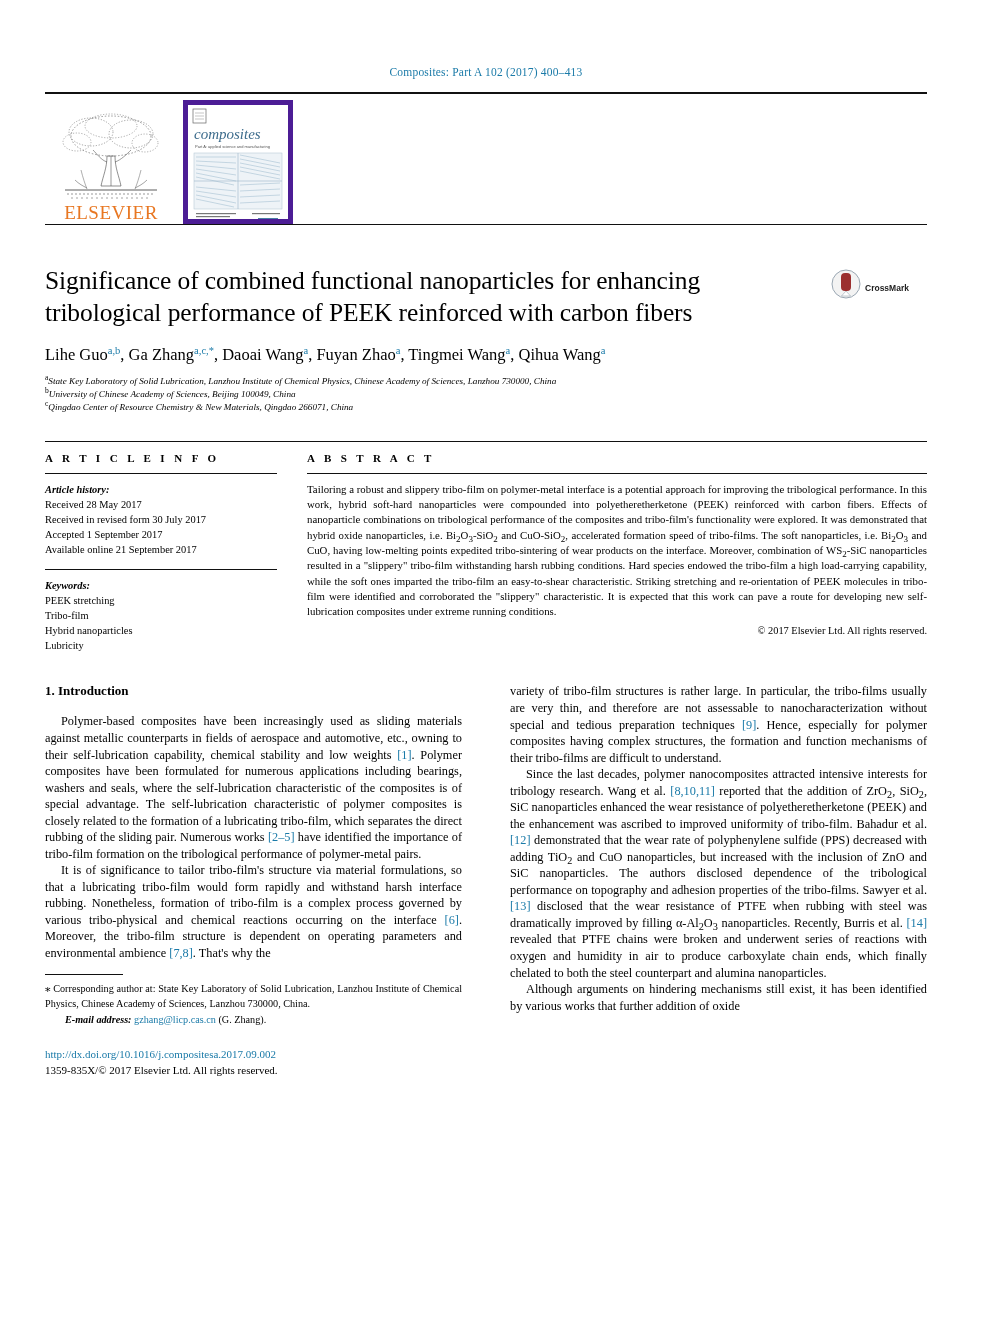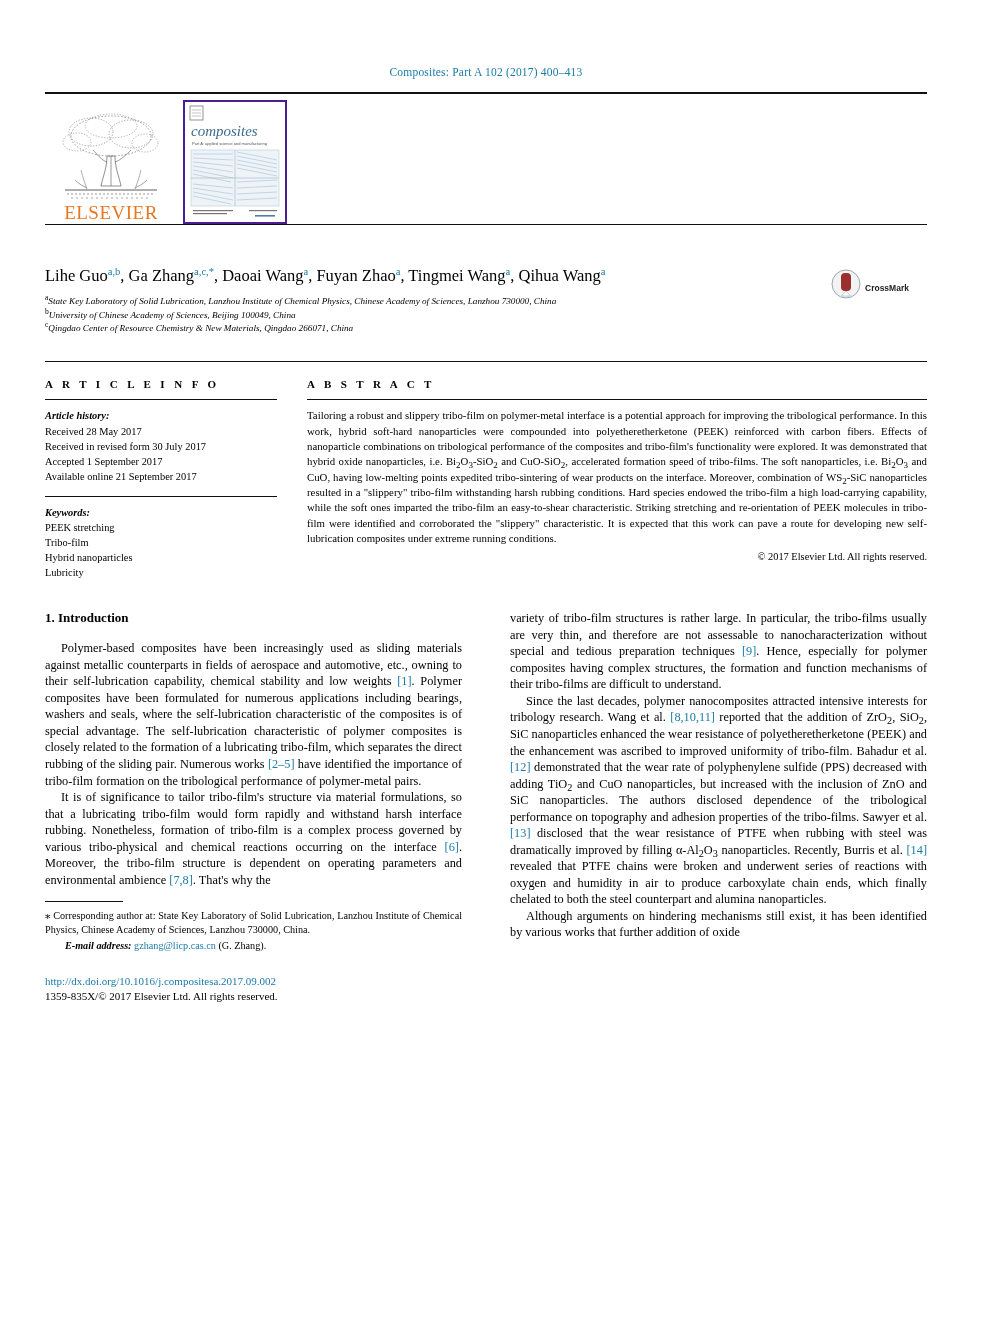--- a/index.html
+++ b/index.html
@@ -84,21 +84,21 @@
   }
   .homepage-line {
     font-size: 12px;
     font-family: "Liberation Sans", sans-serif;
     color: #222;
     letter-spacing: 1.1px;
   }
   .cover-thumb {
     flex: 0 0 100px;
     width: 100px;
-    border: 2px solid #4c1d95;
+    border: 5px solid #4c1d95;
     background: #fdfdfd;
     position: relative;
     overflow: hidden;
   }
 
   
   .rule-thin { border-top: 1px solid #111; margin-top: 0px; }
   .titleblock {
     position: relative;
     margin-top: 40px;
@@ -141,21 +141,21 @@
     line-height: 1.45;
     font-family: "Liberation Serif", serif;
   }
   .affils sup { font-style: normal; font-size: 7.5px; }
   .affils div { white-space: nowrap; }
 
   
   .infoabs {
     margin-top: 26px;
     border-top: 1px solid #111;
-    padding-top: 16px;
+    padding-top: 10px;
     display: flex;
     gap: 30px;
   }
   .col-info { flex: 0 0 232px; width: 232px; }
   .col-abs  { flex: 1 1 auto; }
 
   .sechead {
     font-family: "Liberation Serif", serif;
     font-size: 11px;
     font-weight: bold;
@@ -304,20 +304,21 @@
   <div class="titleblock">
     <div class="crossmark">
       <svg width="30" height="30" viewBox="0 0 30 30">
         <circle cx="15" cy="15" r="14" fill="#f3f3f3" stroke="#9aa7b3" stroke-width="1"></circle>
         <rect x="10" y="4" width="10" height="18" rx="4" fill="#9b2f2f"></rect>
         <path d="M15 22 L19.5 27 L10.5 27 Z" fill="#ffffff" stroke="#9aa7b3" stroke-width="0.6"></path>
       </svg>
       <span class="crossmark-text">CrossMark</span>
     </div>
 
+    <h1 class="title">Significance of combined functional nanoparticles for enhancing tribological performance of PEEK reinforced with carbon fibers</h1>
 
     <div class="authors">
       <span><span>Lihe Guo</span><sup>a,b</sup></span>,
       <span><span>Ga Zhang</span><sup>a,c,*</sup></span>,
       <span><span>Daoai Wang</span><sup>a</sup></span>,
       <span><span>Fuyan Zhao</span><sup>a</sup></span>,
       <span><span>Tingmei Wang</span><sup>a</sup></span>,
       <span><span>Qihua Wang</span><sup>a</sup></span>
     </div>
 

